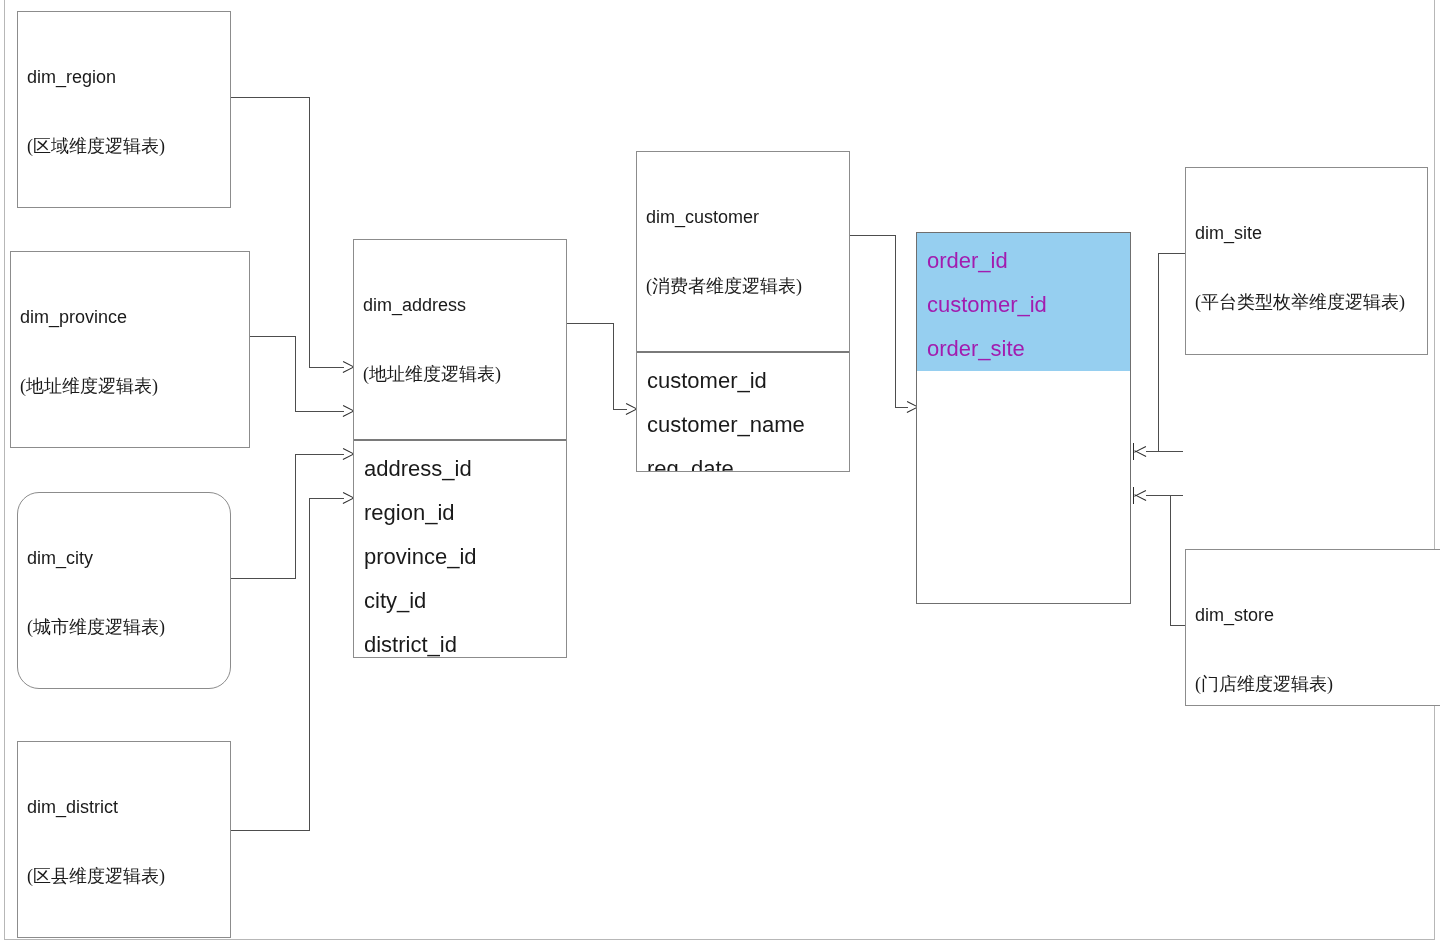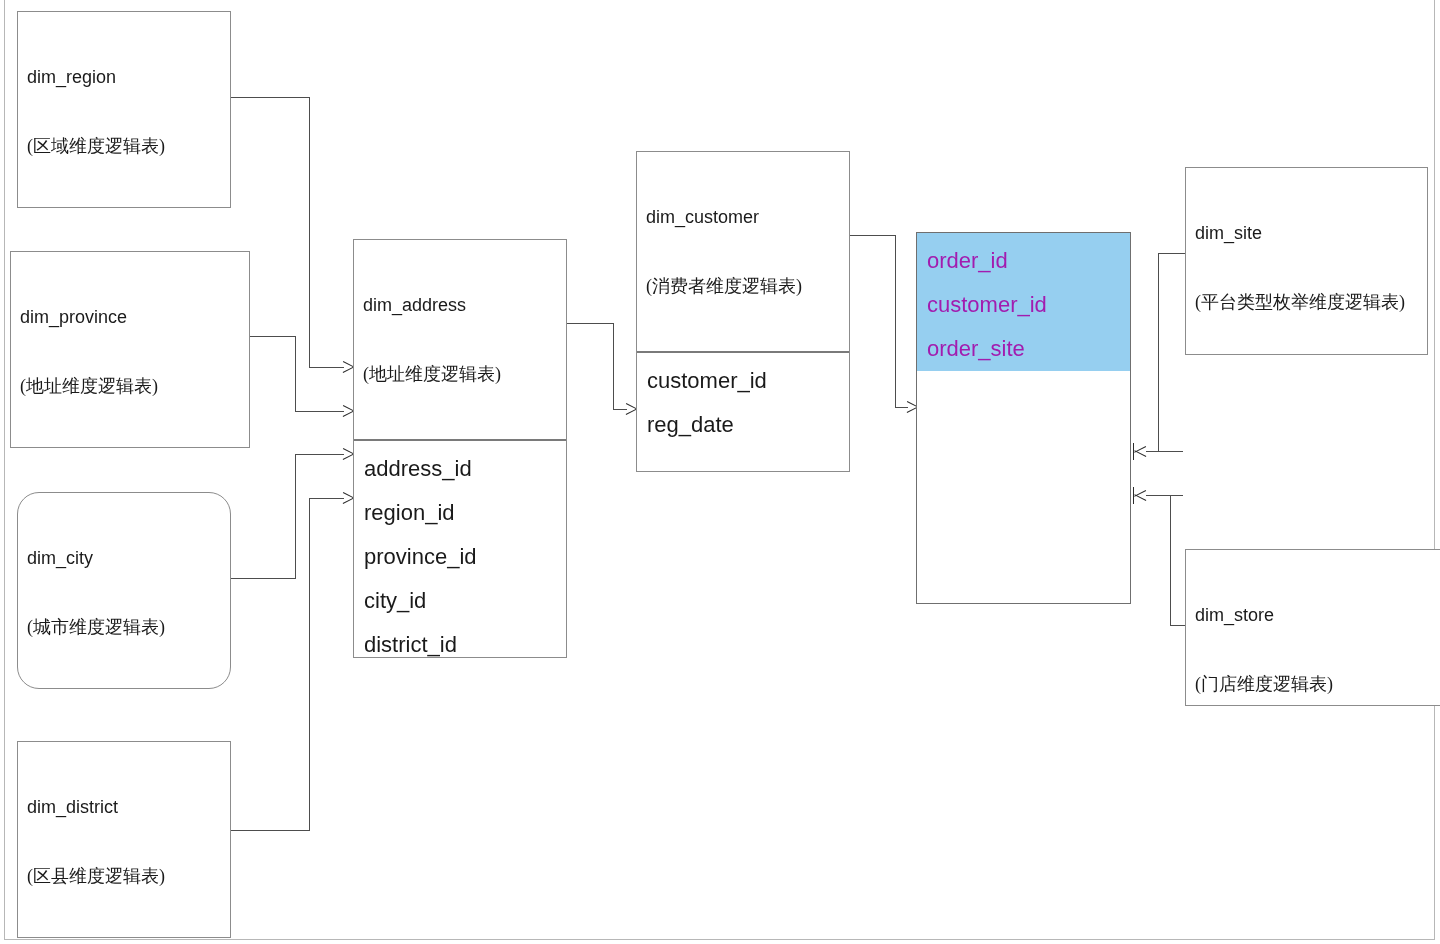--- a/index.html
+++ b/index.html
@@ -226,20 +226,21 @@
     </div>
   </div>
 
   <div class="entity" style="left:636px;top:151px;width:214px;height:321px;">
     <div class="hdr">
       <span class="t1">dim_customer</span>
       <span class="t2">(消费者维度逻辑表)</span>
     </div>
     <div class="body">
       <div class="field">customer_id</div>
+      <div class="field">customer_name</div>
       <div class="field">reg_date</div>
 
     </div>
   </div>
 
   <div class="entity fact" style="left:916px;top:232px;width:215px;height:372px;">
     <div class="body">
       <div class="field">order_id</div>
       <div class="field">customer_id</div>
       <div class="field">order_site</div>

